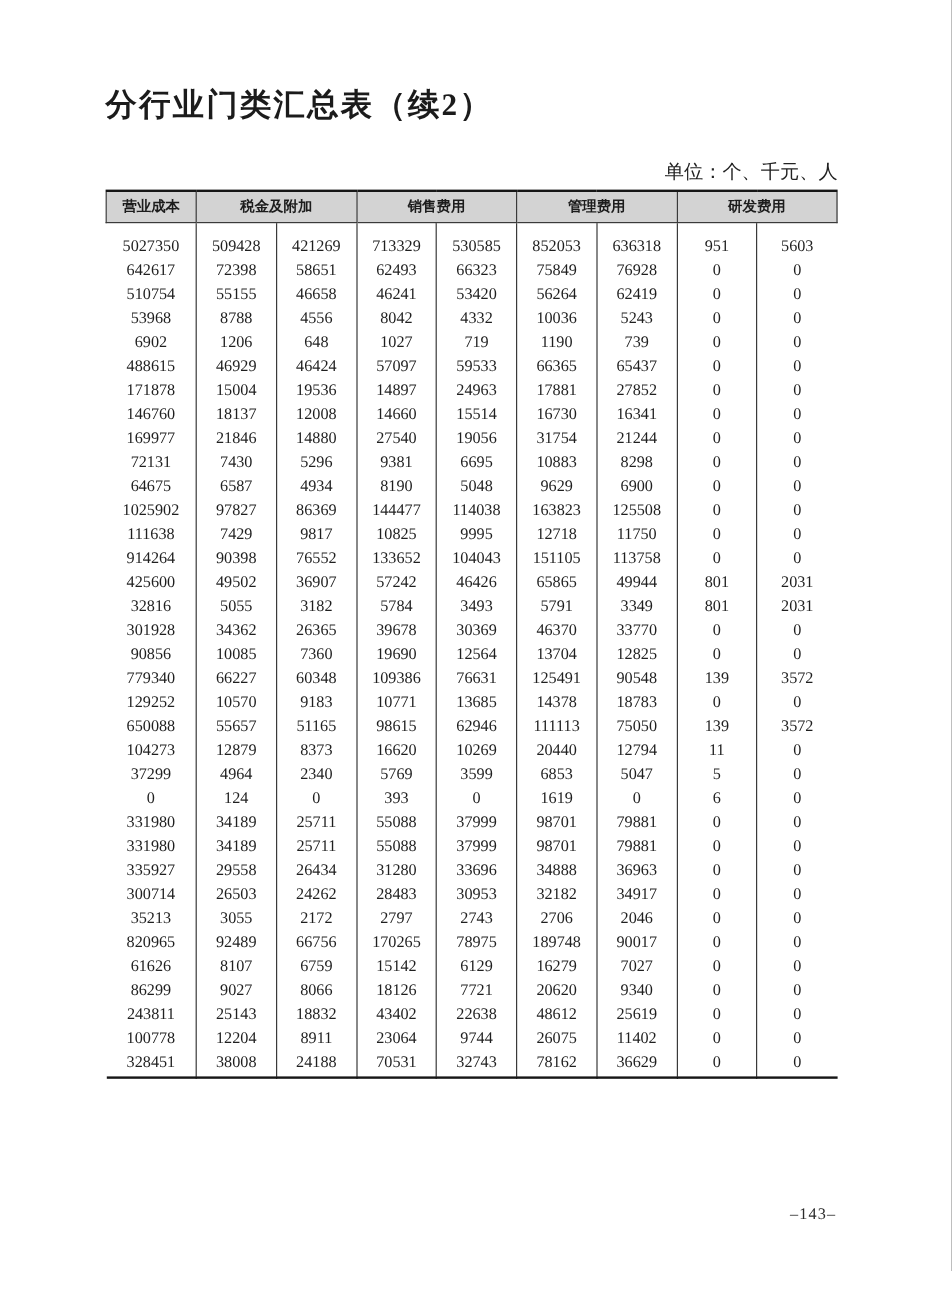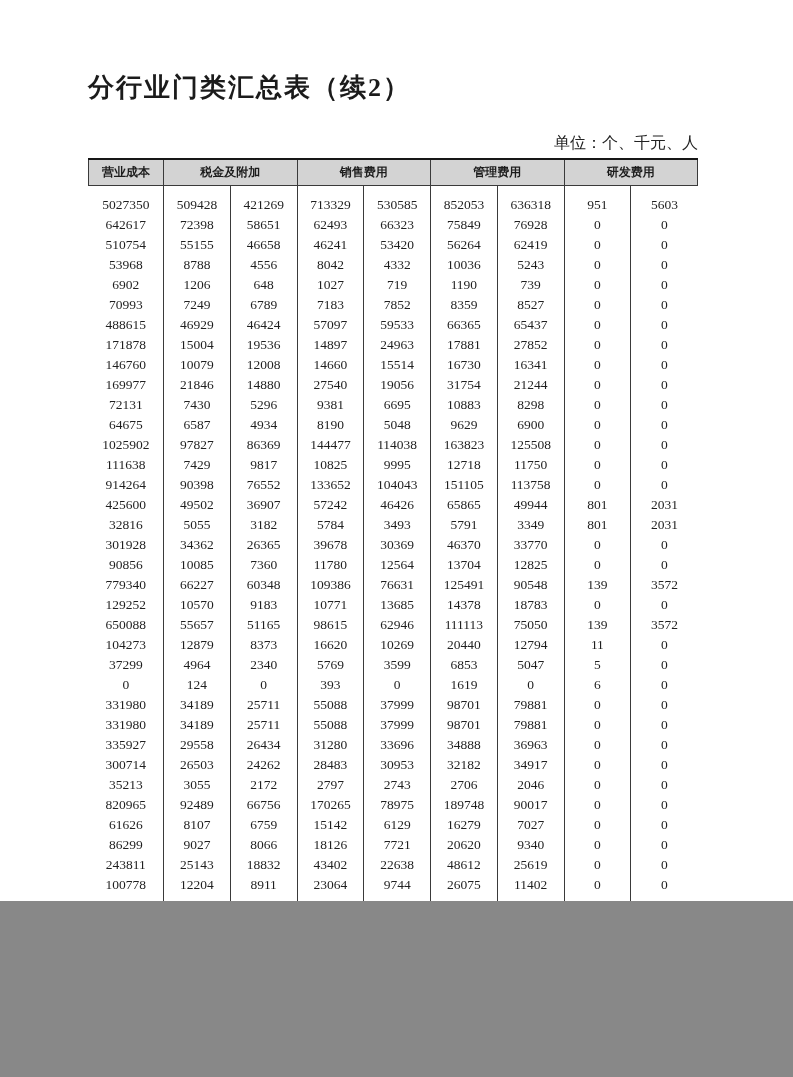--- a/index.html
+++ b/index.html
@@ -6,21 +6,21 @@
     --header-bg: #d3d3d3;
     --line: #3a3a3a;
     --line-strong: #161616;
     --text: #242424;
   }
   * { box-sizing: border-box; }
   html, body { margin: 0; padding: 0; background: #888; }
   .page {
     position: relative;
     width: 793px;
-    height: 901px;
+    height: 1077px;
     margin: 0 auto;
     background: #ffffff;
     font-family: "Liberation Serif", "DejaVu Serif", serif;
     color: var(--text);
     overflow: hidden;
   }
   .title {
     position: absolute;
     left: 88px;
     top: 70px;
@@ -172,31 +172,20 @@
           <td>1206</td>
           <td>648</td>
           <td>1027</td>
           <td>719</td>
           <td>1190</td>
           <td>739</td>
           <td>0</td>
           <td>0</td>
         </tr>
         <tr>
-          <td>70993</td>
-          <td>7249</td>
-          <td>6789</td>
-          <td>7183</td>
-          <td>7852</td>
-          <td>8359</td>
-          <td>8527</td>
-          <td>0</td>
-          <td>0</td>
-        </tr>
-        <tr>
           <td>488615</td>
           <td>46929</td>
           <td>46424</td>
           <td>57097</td>
           <td>59533</td>
           <td>66365</td>
           <td>65437</td>
           <td>0</td>
           <td>0</td>
         </tr>
@@ -206,21 +195,21 @@
           <td>19536</td>
           <td>14897</td>
           <td>24963</td>
           <td>17881</td>
           <td>27852</td>
           <td>0</td>
           <td>0</td>
         </tr>
         <tr>
           <td>146760</td>
-          <td>10079</td>
+          <td>18137</td>
           <td>12008</td>
           <td>14660</td>
           <td>15514</td>
           <td>16730</td>
           <td>16341</td>
           <td>0</td>
           <td>0</td>
         </tr>
         <tr>
           <td>169977</td>
@@ -318,21 +307,21 @@
           <td>30369</td>
           <td>46370</td>
           <td>33770</td>
           <td>0</td>
           <td>0</td>
         </tr>
         <tr>
           <td>90856</td>
           <td>10085</td>
           <td>7360</td>
-          <td>11780</td>
+          <td>19690</td>
           <td>12564</td>
           <td>13704</td>
           <td>12825</td>
           <td>0</td>
           <td>0</td>
         </tr>
         <tr>
           <td>779340</td>
           <td>66227</td>
           <td>60348</td>

